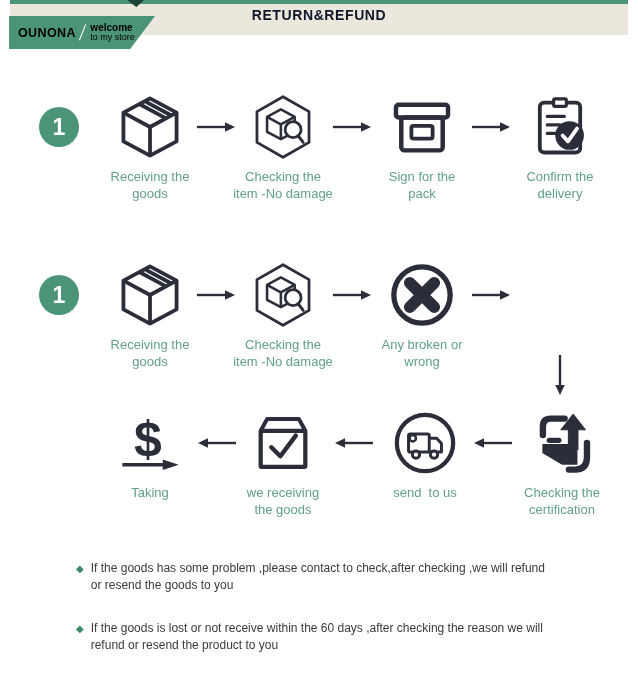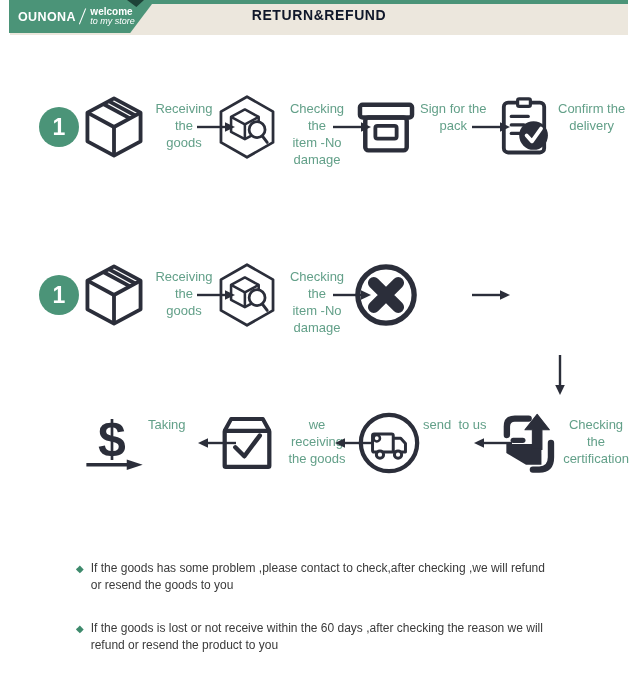--- a/index.html
+++ b/index.html
@@ -4,36 +4,36 @@
 <style>
   html,body { margin:0; padding:0; background:#fff; }
   .page { position:relative; width:638px; height:700px; background:#ffffff;
           font-family:"Liberation Sans", sans-serif; overflow:hidden; }
 
   
   .top-strip { position:absolute; left:10px; right:10px; top:0; height:4px; background:#4b9478; }
   .banner { position:absolute; left:10px; right:10px; top:4px; height:31px; background:#ece7dd; }
   .banner-title { position:absolute; left:0; right:0; text-align:center; line-height:31px;
                   font-size:14px; font-weight:bold; letter-spacing:0.6px; color:#0f172a; }
-  .ribbon { position:absolute; left:9px; top:0; width:146px; height:33px; background:#4b9478;
-            clip-path:polygon(0 0,100% 0,83% 100%,0 100%); color:#ffffff;
+  .ribbon { position:absolute; left:9px; top:16px; width:146px; height:33px; background:#4b9478;
+            clip-path:polygon(0 0,100% 0,83% 100%,0 100%); color:#000000;
             display:flex; align-items:center; padding-left:9px; box-sizing:border-box; z-index:2; }
   .store-name { font-size:12.5px; font-weight:bold; letter-spacing:0.4px; }
   .slash { width:1.4px; height:17px; background:#fff; transform:rotate(22deg); margin:0 7px 0 6px; }
   .tagline { display:flex; flex-direction:column; line-height:1.1; }
   .tagline-1 { font-size:10px; font-weight:bold; }
-  .tagline-2 { font-size:9px;font-style:italic; }
+  .tagline-2 { font-size:9px; }
   .fold { position:absolute; left:127px; top:0; width:17px; height:7px; background:#1d4237;
           clip-path:polygon(0 0,100% 0,55% 100%); z-index:3; }
 
   
   .badge { position:absolute; width:40px; height:40px; border-radius:50%; background:#4b9478;
            color:#fff; font-size:23px; font-weight:bold; display:flex; align-items:center;
            justify-content:center; }
-  .cell { position:absolute; width:140px; display:flex; flex-direction:row; align-items:flex-start; }
+  .cell { position:absolute; width:140px; display:flex; flex-direction:column; align-items:center; }
   .icon-wrap { width:68px; height:68px; display:flex; align-items:center; justify-content:center; }
   .icon-wrap svg { width:68px; height:68px; display:block; }
   .step-label { margin-top:7px; font-size:13px; line-height:1.32; color:#63a089;
                 text-align:center; white-space:pre-wrap; }
   .arrow { position:absolute; }
 
   
   .notes { position:absolute; left:76px; top:560px; width:545px; display:flex;
            flex-direction:column; gap:26px; }
   .note { display:flex; gap:7px; font-size:12px; line-height:1.42; color:#3a3a3a; }
@@ -173,20 +173,22 @@
       <polygon points="29,2.2 39,7 29,11.8" fill="#2b2e3a"></polygon>
   </svg>
 
   <div class="cell" style="left:352px;top:261px">
     <div class="icon-wrap">
       <svg viewBox="0 0 64 64" fill="none">
         <circle cx="32" cy="32" r="26.5" stroke="#2b2e3a" stroke-width="5"></circle>
         <path d="M20.5,20.5 L43.5,43.5 M43.5,20.5 L20.5,43.5" stroke="#2b2e3a" stroke-width="11" stroke-linecap="round"></path>
       </svg>
     </div>
+    <div class="step-label">Any broken or
+wrong</div>
   </div>
 
   <svg class="arrow" style="left:471px;top:288px" width="40" height="14" viewBox="0 0 40 14">
     <line x1="1" y1="7" x2="29" y2="7" stroke="#2b2e3a" stroke-width="2.4"></line>
       <polygon points="29,2.2 39,7 29,11.8" fill="#2b2e3a"></polygon>
   </svg>
 
 
   <svg class="arrow" style="left:553px;top:354px" width="14" height="42" viewBox="0 0 14 42">
     <line x1="7" y1="1" x2="7" y2="31" stroke="#2b2e3a" stroke-width="2.4"></line>

